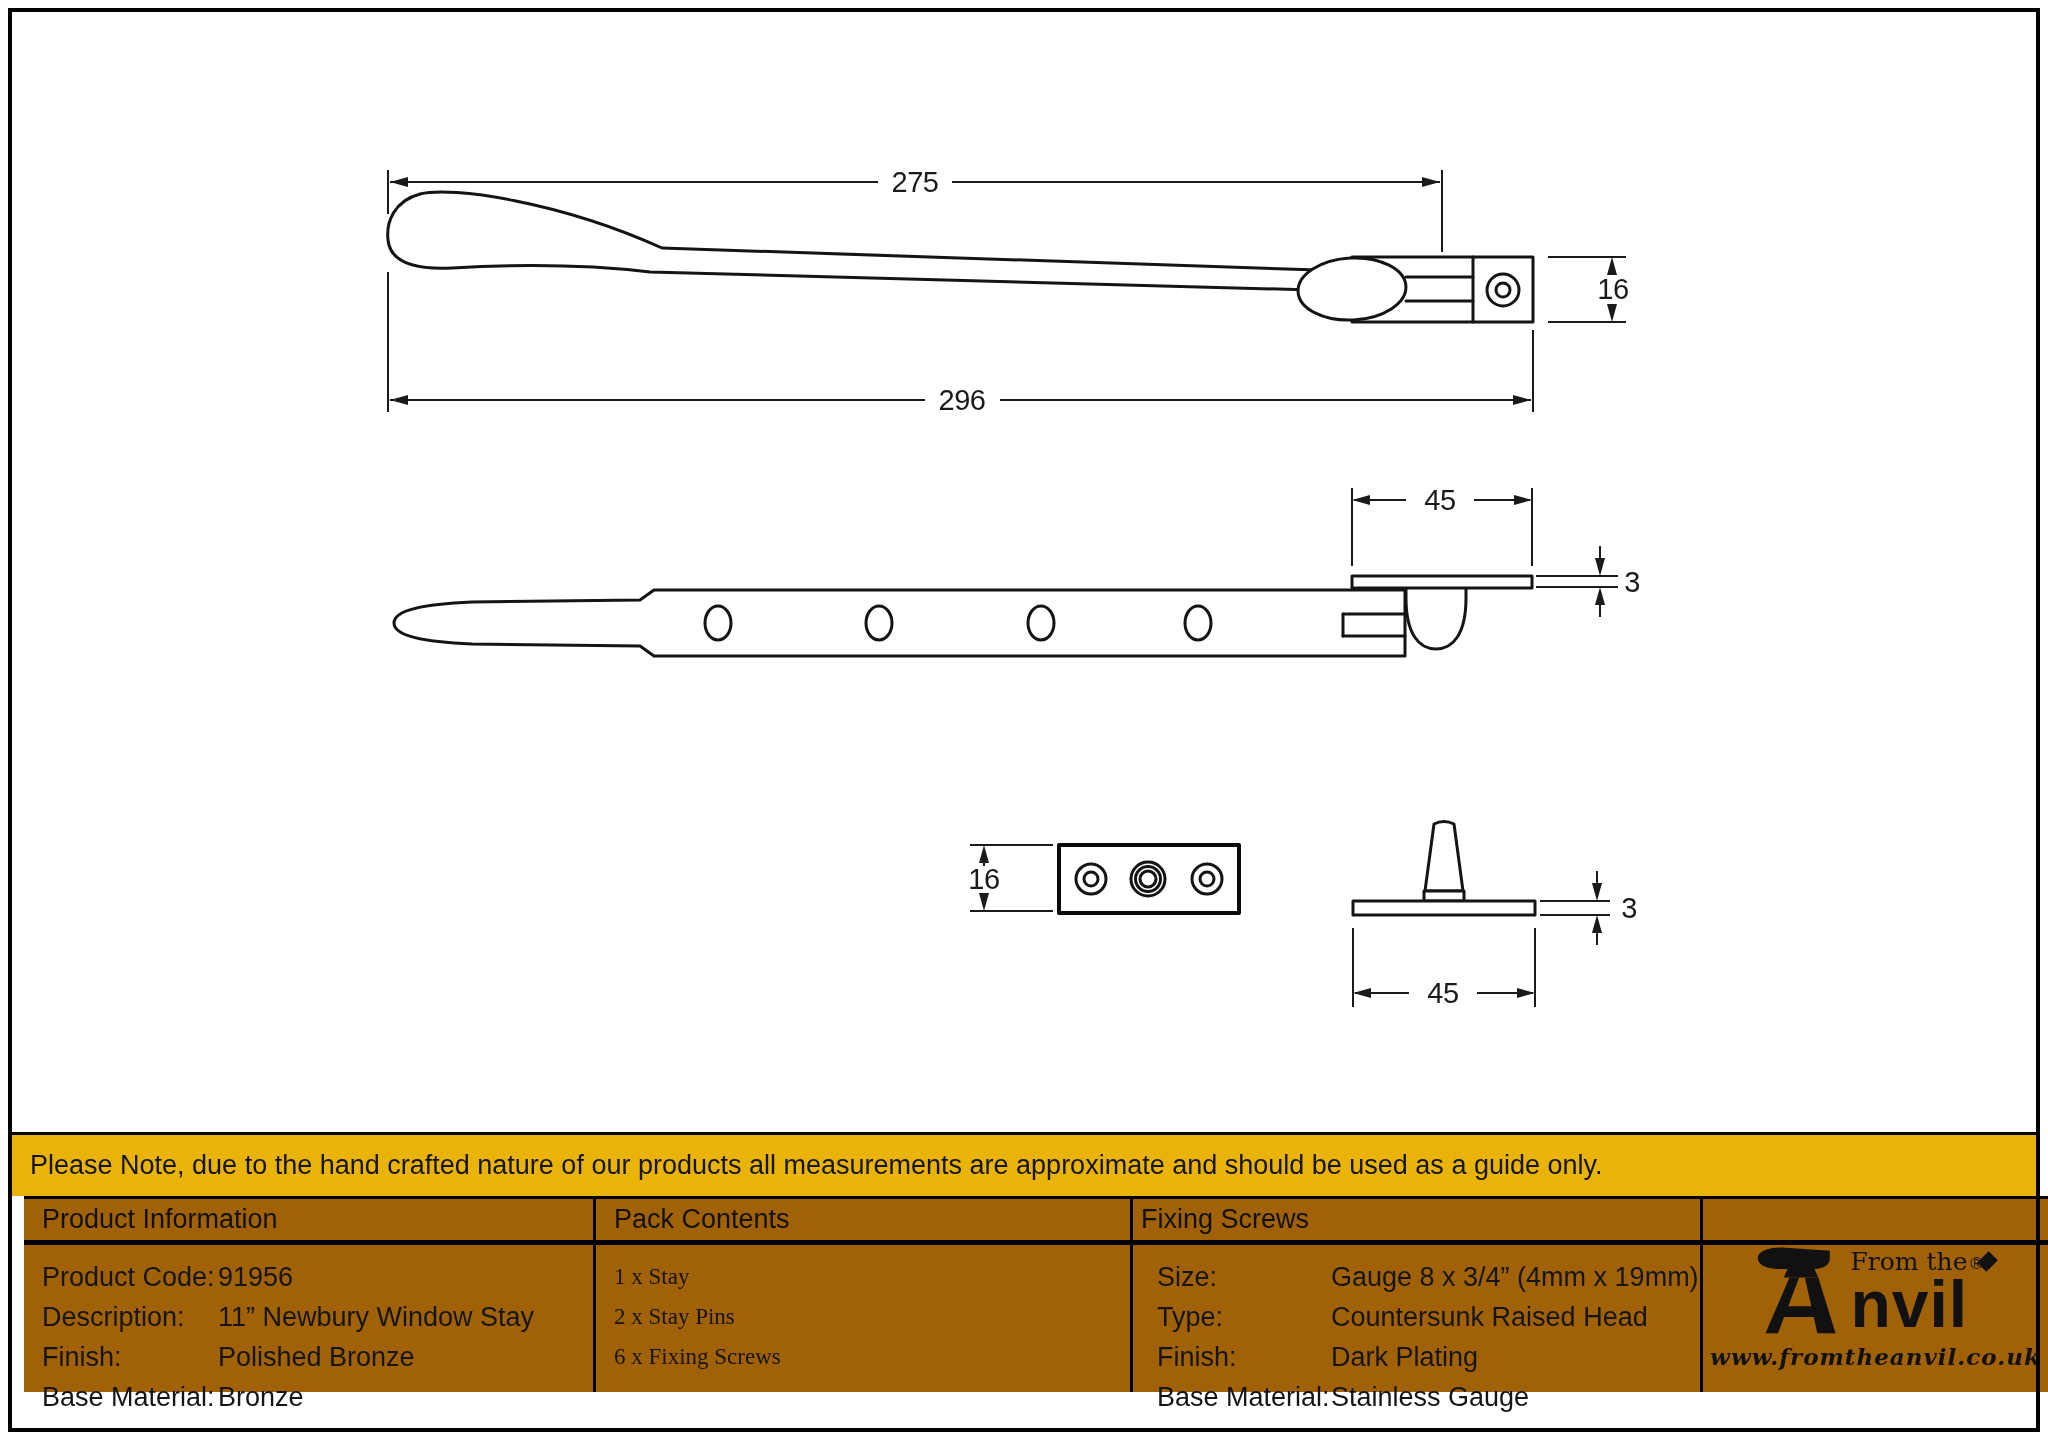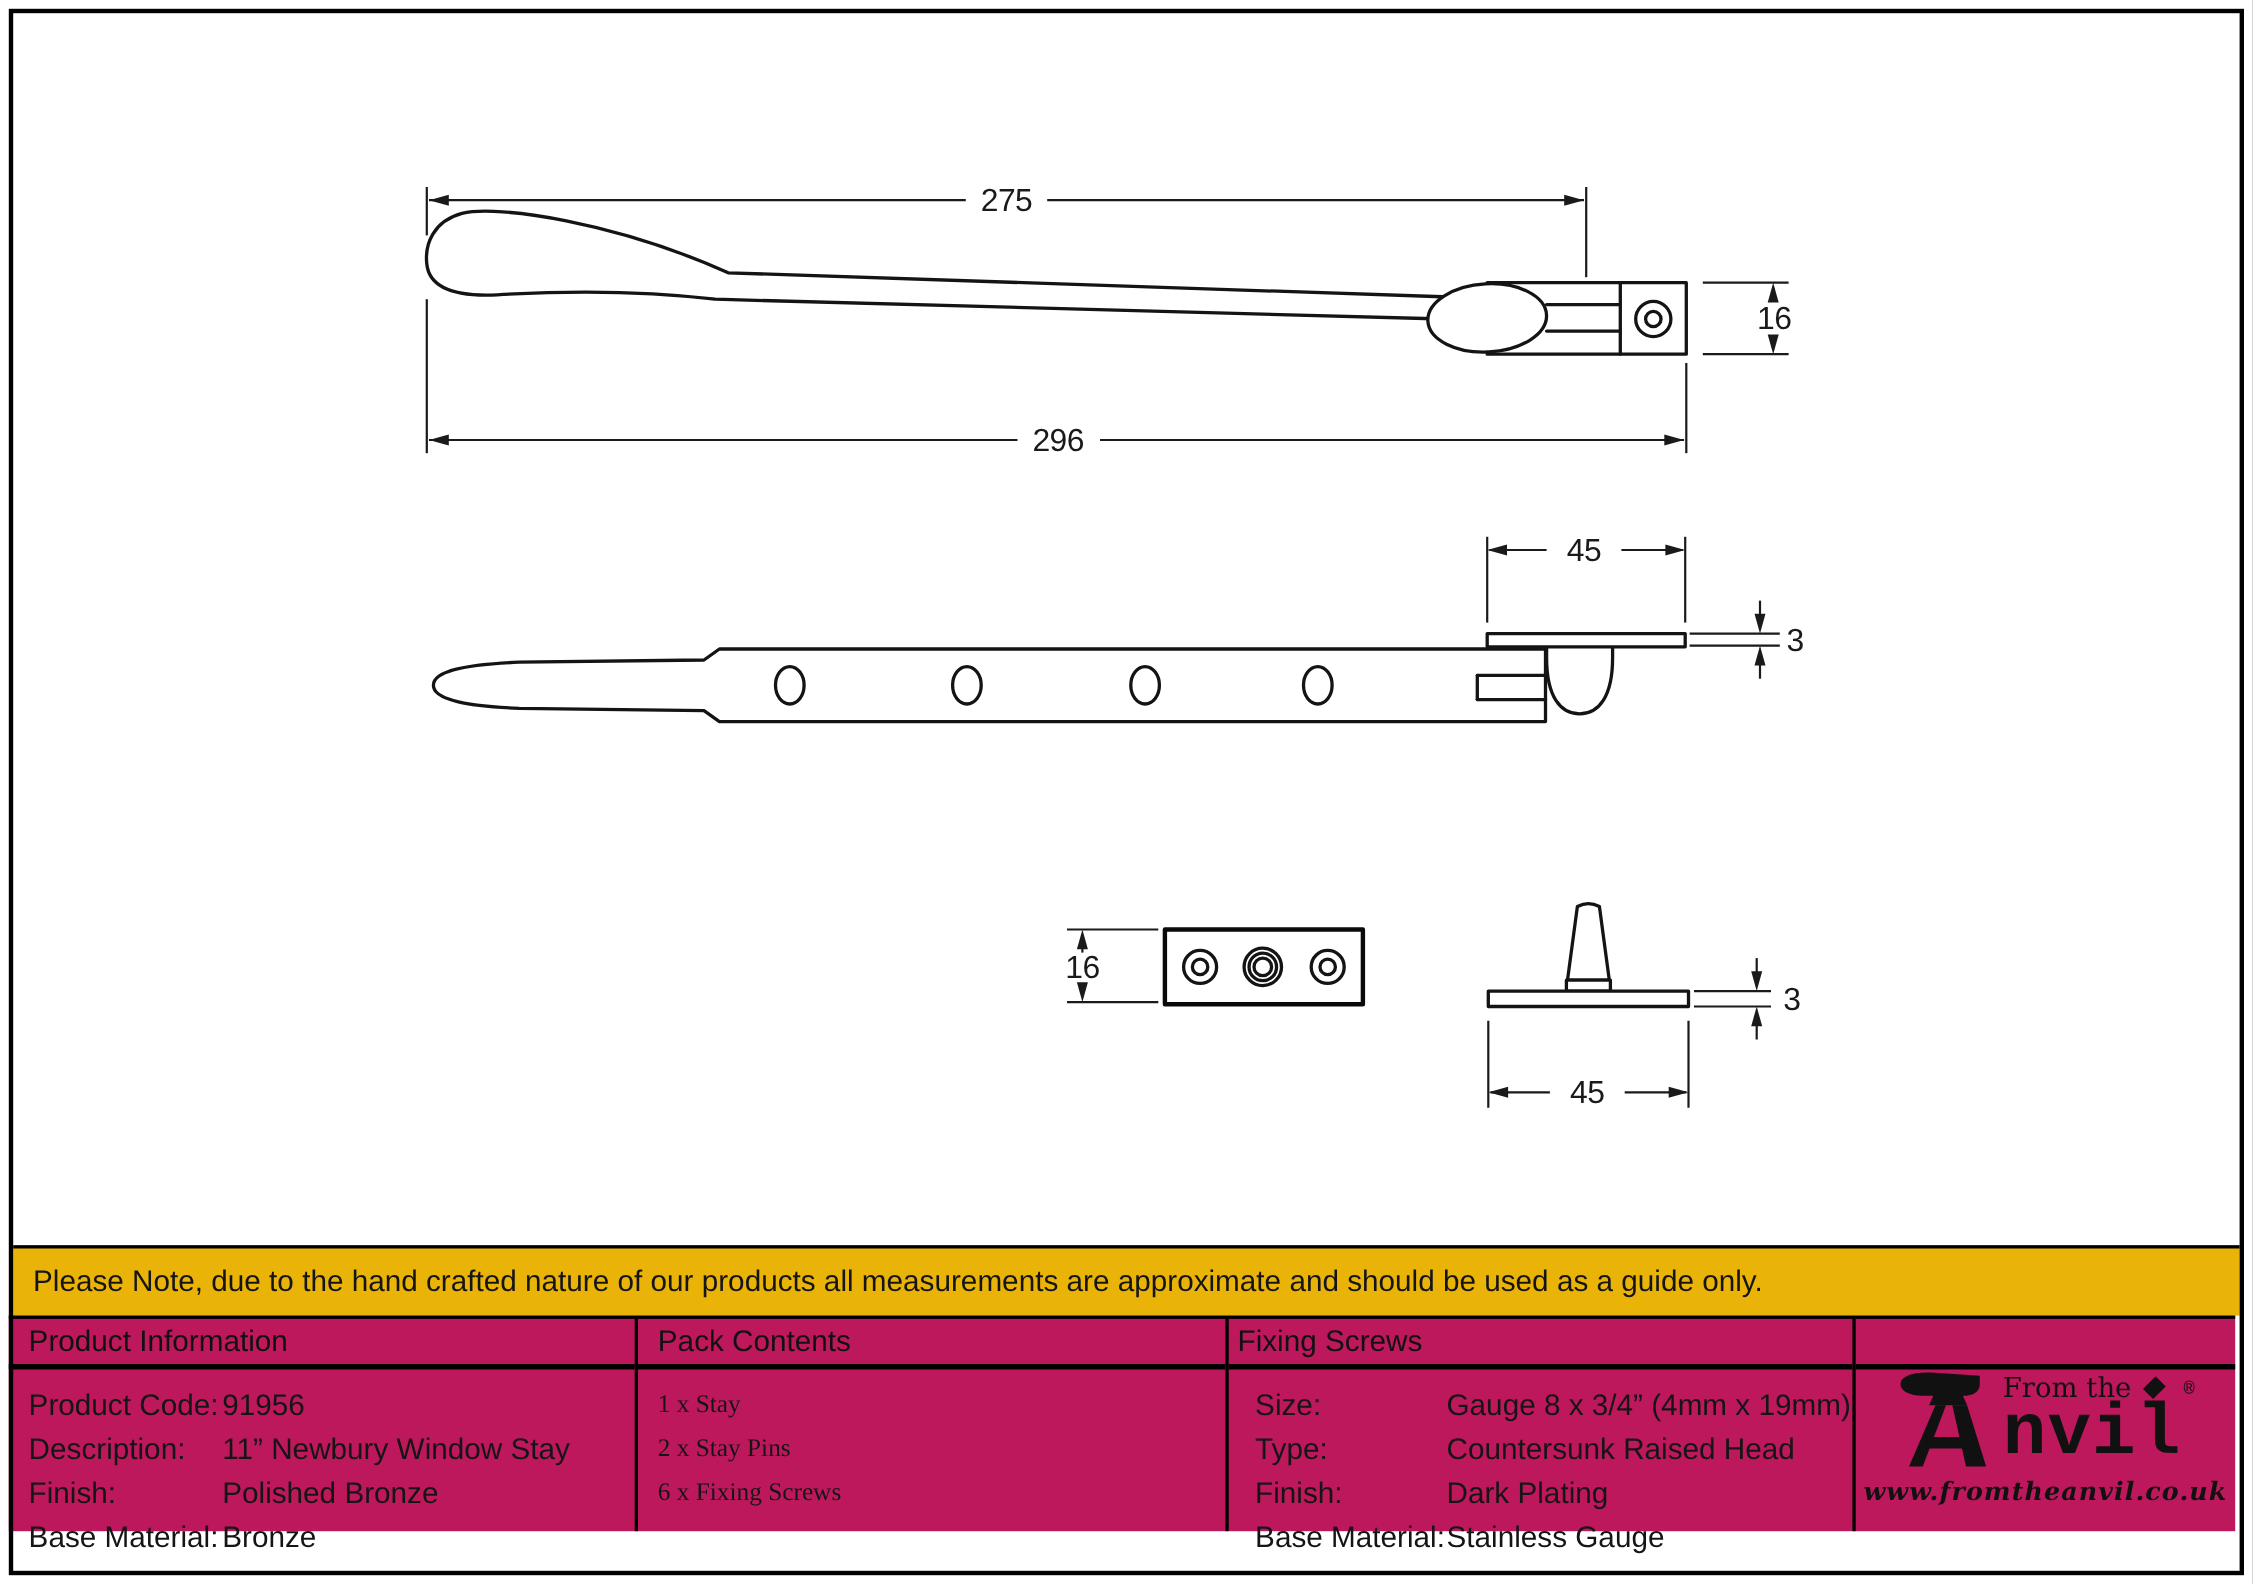--- a/index.html
+++ b/index.html
@@ -14,42 +14,42 @@
   .dim{stroke:#1a1a1a;stroke-width:2;fill:none;}
   .dimtxt{font-family:"Liberation Sans",sans-serif;font-size:29px;fill:#1a1a1a;
           text-anchor:middle;letter-spacing:-0.5px;}
   .arr{fill:#1a1a1a;stroke:none;}
   
   #note-row{position:absolute;left:12px;top:1132px;width:2024px;height:64px;
             border-top:3px solid #000;box-sizing:border-box;display:flex;align-items:center;
             z-index:3;background:#eab308;}
   #note-row span{padding-left:18px;font-size:27px;color:#151515;}
   
-  #spec-table{position:absolute;left:8px;top:1196px;width:2024px;height:196px;
-              border-top:3px solid #000;box-sizing:border-box;display:flex;z-index:3;background:#be185d;}
+  #spec-table{position:absolute;left:24px;top:1196px;width:2024px;height:196px;
+              border-top:3px solid #000;box-sizing:border-box;display:flex;z-index:3;background:#a16207;}
   .col{box-sizing:border-box;height:100%;}
   .col.divided{border-right:3px solid #000;}
   .c1{width:572px;} .c2{width:537px;} .c3{width:570px;} .c4{width:345px;}
   .th{height:41px;border-bottom:5px solid #000;box-sizing:content-box;display:flex;align-items:center;
       font-size:27px;color:#111;}
   .c1 .th,.c2 .th{padding-left:18px;} .c3 .th{padding-left:8px;}
   .tbody{padding-top:12px;}
   .kv{line-height:40px;font-size:27px;color:#151515;white-space:nowrap;}
   .c1 .kv{padding-left:18px;} .c3 .kv{padding-left:24px;}
   .c1 .k{display:inline-block;width:176px;} .c3 .k{display:inline-block;width:174px;}
   .li{line-height:40px;font-size:23px;color:#151515;padding-left:18px;white-space:nowrap;font-family:Liberation Serif, serif;}
   
   .logo{height:187px;display:flex;flex-direction:column;align-items:center;}
   .logo-main{display:flex;align-items:flex-start;}
   .logo-right{display:flex;flex-direction:column;margin-left:2px;}
   .logo-top{display:flex;align-items:center;font-family:"DejaVu Serif","Liberation Serif",serif;
             font-size:25px;color:#111;height:28px;margin-top:2px;}
   .diamond{width:13px;height:13px;background:#111;transform:rotate(45deg) scaleY(1.25);
            margin-left:14px;margin-right:4px;}
-  .logo-word{font-family:Liberation Mono, monospace;font-weight:bold;
+  .logo-word{font-family:Liberation Sans, sans-serif;font-weight:bold;
              font-size:66px;line-height:58px;color:#111;letter-spacing:1px;display:flex;}
   .logo-word sup{font-size:17px;font-weight:normal;line-height:10px;margin-top:-16px;margin-left:2px;}
   .logo-site{font-family:"DejaVu Serif","Liberation Serif",serif;font-style:italic;
              font-size:23px;color:#111;margin-top:6px;letter-spacing:1px;font-weight:bold;}
 </style>
 </head>
 <body>
 
 <div id="page">
 

